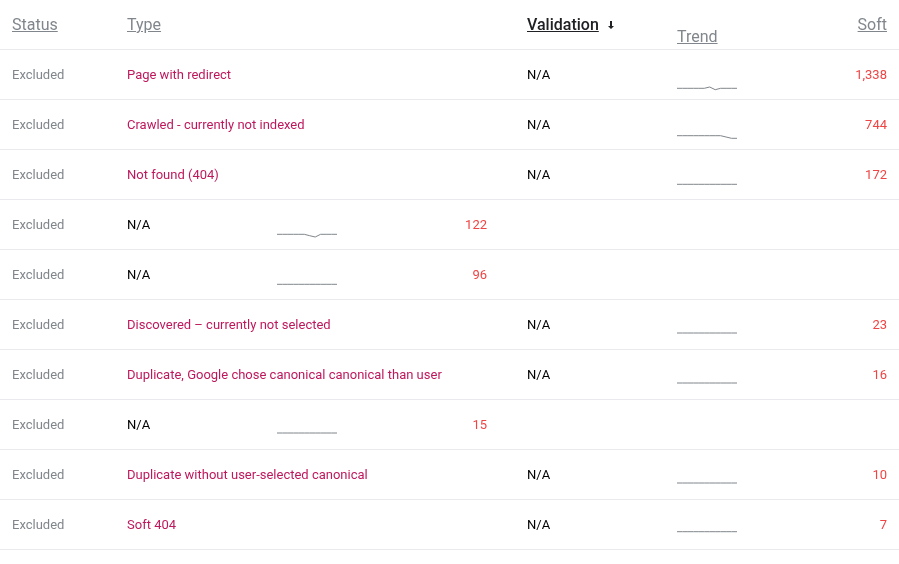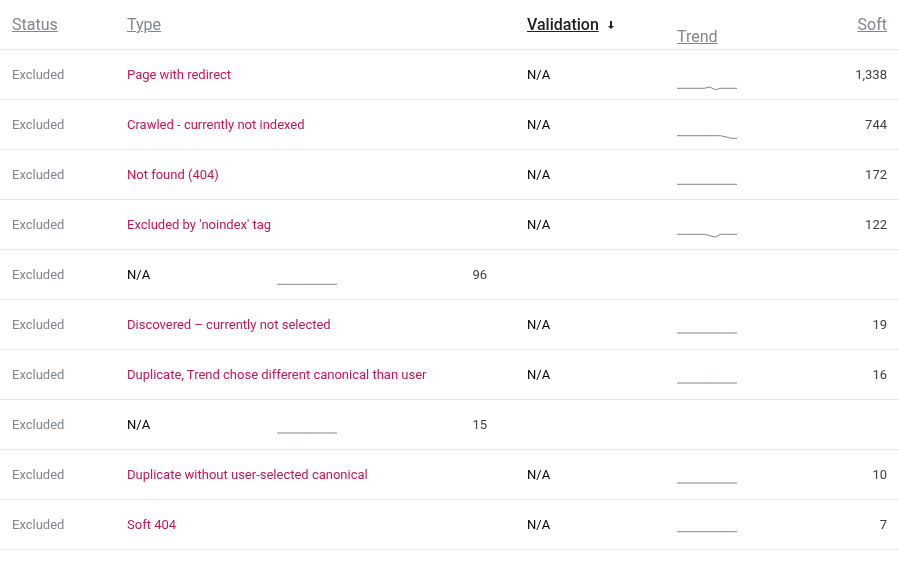--- a/index.html
+++ b/index.html
@@ -44,21 +44,21 @@
     font-weight: 500;
   }
   .header-row .col-pages { justify-content: flex-end; }
   .sort-arrow {
     margin-left: 6px;
     display: inline-flex;
   }
   .data-row .col-status { color: #80868b; }
   .data-row .col-type   { color: #be185d; }
   .data-row .col-validation { color: #000000; }
-  .data-row .col-pages  { color: #404040; }
+  .data-row .col-pages  { color: #ef4444; }
   .spark {
     width: 60px;
     height: 16px;
   }
 </style>
 </head>
 <body>
 
 <div class="table">
   <div class="header-row">
@@ -112,21 +112,20 @@
         <div class="col-validation"><span>N/A</span></div>
         <div class="col-trend">
           <svg class="spark" viewBox="0 0 60 16" preserveAspectRatio="none">
             <path d="M0.0 5.3 L5.5 5.3 L10.9 5.3 L16.4 5.3 L21.8 5.3 L27.3 5.3 L32.7 5.3 L38.2 5.3 L43.6 5.3 L49.1 5.3 L54.5 5.3 L60.0 5.3 " fill="none" stroke="#80868b" stroke-width="1"></path>
           </svg>
         </div>
         <div class="col-pages"><span>172</span></div>
       </div>
       <div class="data-row">
         <div class="col-status"><span>Excluded</span></div>
-        <div class="col-type"><span>Excluded by 'noindex' tag</span></div>
         <div class="col-validation"><span>N/A</span></div>
         <div class="col-trend">
           <svg class="spark" viewBox="0 0 60 16" preserveAspectRatio="none">
             <path d="M0.0 5.3 L5.5 5.3 L10.9 5.3 L16.4 5.3 L21.8 5.3 L27.3 5.3 L32.7 6.7 L38.2 8.0 L43.6 5.3 L49.1 5.3 L54.5 5.3 L60.0 5.3 " fill="none" stroke="#80868b" stroke-width="1"></path>
           </svg>
         </div>
         <div class="col-pages"><span>122</span></div>
       </div>
       <div class="data-row">
         <div class="col-status"><span>Excluded</span></div>
@@ -140,25 +139,25 @@
       </div>
       <div class="data-row">
         <div class="col-status"><span>Excluded</span></div>
         <div class="col-type"><span>Discovered – currently not selected</span></div>
         <div class="col-validation"><span>N/A</span></div>
         <div class="col-trend">
           <svg class="spark" viewBox="0 0 60 16" preserveAspectRatio="none">
             <path d="M0.0 4.0 L5.5 4.0 L10.9 4.0 L16.4 4.0 L21.8 4.0 L27.3 4.0 L32.7 4.0 L38.2 4.0 L43.6 4.0 L49.1 4.0 L54.5 4.0 L60.0 4.0 " fill="none" stroke="#80868b" stroke-width="1"></path>
           </svg>
         </div>
-        <div class="col-pages"><span>19</span></div>
+        <div class="col-pages"><span>23</span></div>
       </div>
       <div class="data-row">
         <div class="col-status"><span>Excluded</span></div>
-        <div class="col-type"><span>Duplicate, Trend chose different canonical than user</span></div>
+        <div class="col-type"><span>Duplicate, Google chose canonical canonical than user</span></div>
         <div class="col-validation"><span>N/A</span></div>
         <div class="col-trend">
           <svg class="spark" viewBox="0 0 60 16" preserveAspectRatio="none">
             <path d="M0.0 4.0 L5.5 4.0 L10.9 4.0 L16.4 4.0 L21.8 4.0 L27.3 4.0 L32.7 4.0 L38.2 4.0 L43.6 4.0 L49.1 4.0 L54.5 4.0 L60.0 4.0 " fill="none" stroke="#80868b" stroke-width="1"></path>
           </svg>
         </div>
         <div class="col-pages"><span>16</span></div>
       </div>
       <div class="data-row">
         <div class="col-status"><span>Excluded</span></div>

